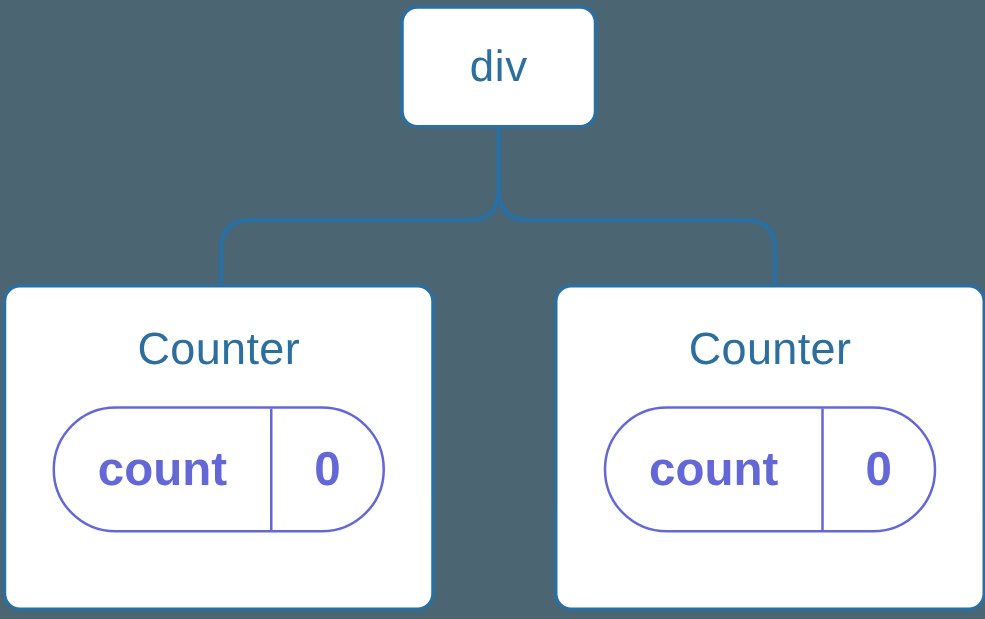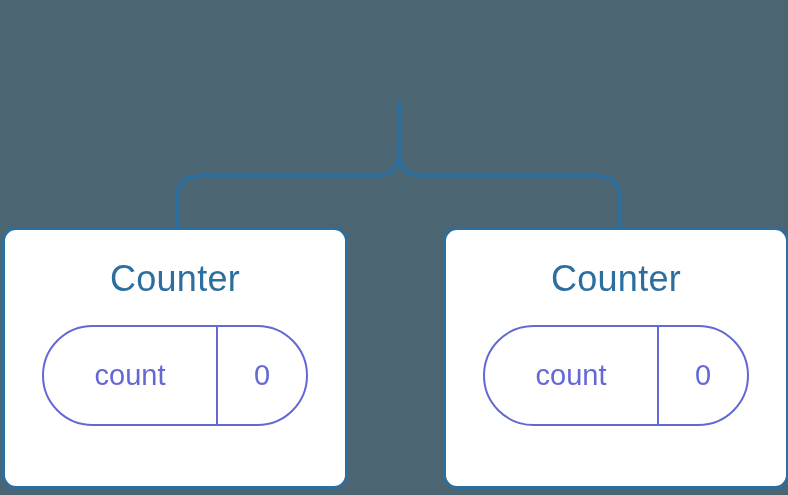--- a/index.html
+++ b/index.html
@@ -88,23 +88,24 @@
     background: #ffffff;
     display: flex;
     align-items: stretch;
   }
   .pill-key,
   .pill-value {
     display: flex;
     align-items: center;
     justify-content: center;
     color: #6468d6;
-    font-size: 29px;
+    font-size: 38px;
     line-height: 1;
     box-sizing: border-box;
+    font-weight: bold;
   }
   .pill-key {
     width: 174px;
     border-right: 2px solid #6468d6;
   }
   .pill-value {
     flex: 1;
   }
 </style>
 </head>
@@ -114,20 +115,23 @@
 
   <svg id="connectors" viewBox="0 0 788 495" xmlns="http://www.w3.org/2000/svg">
 
     <path d="M 399 102 L 399 152" fill="none" stroke="#2c6e9e" stroke-width="4" stroke-linecap="round"></path>
 
     <path d="M 399 152 Q 399 176 375 176 L 201 176 Q 177 176 177 200 L 177 229" fill="none" stroke="#2c6e9e" stroke-width="4" stroke-linecap="round"></path>
 
     <path d="M 399 152 Q 399 176 423 176 L 596 176 Q 620 176 620 200 L 620 229" fill="none" stroke="#2c6e9e" stroke-width="4" stroke-linecap="round"></path>
   </svg>
 
+  <div class="node-box" id="root-node">
+    <span class="root-label">div</span>
+  </div>
 
   <div class="node-box component-node" id="component-node-left">
     <span class="component-title">Counter</span>
     <div class="state-pill">
       <span class="pill-key">count</span>
       <span class="pill-value">0</span>
     </div>
   </div>
 
   <div class="node-box component-node" id="component-node-right">

